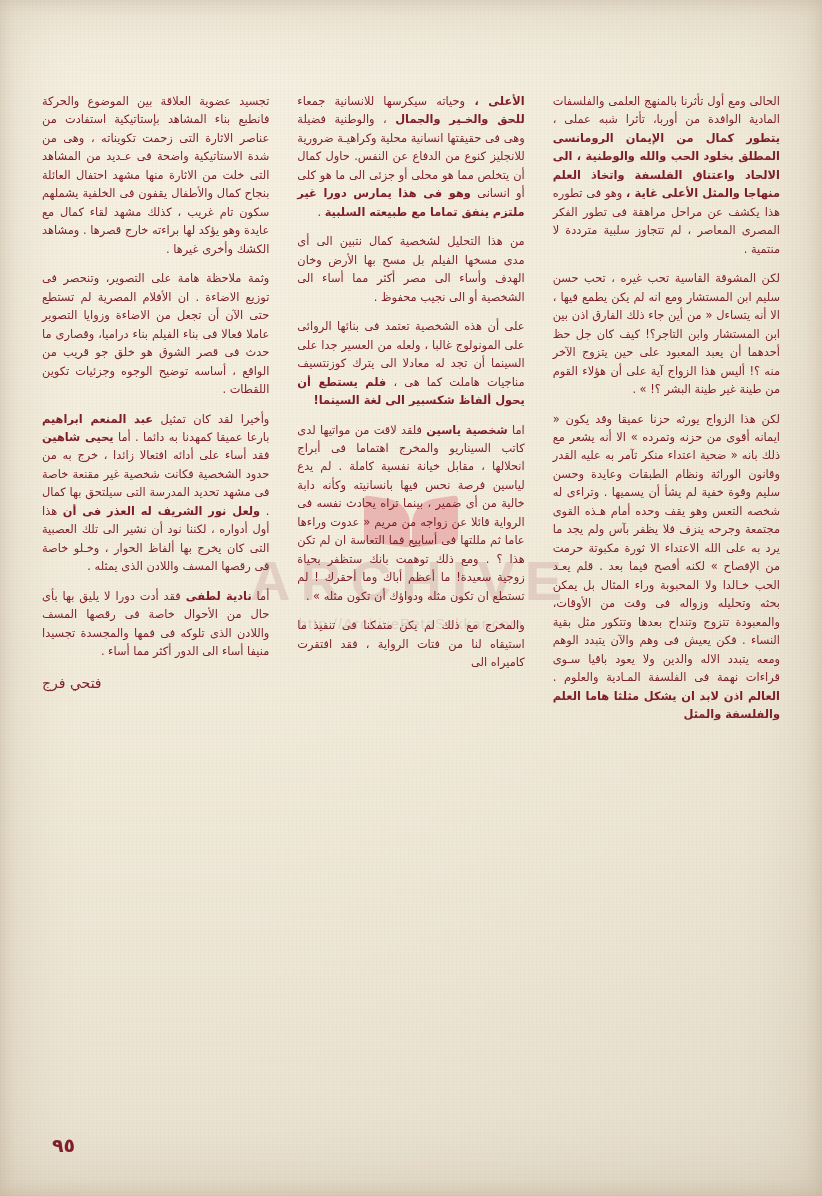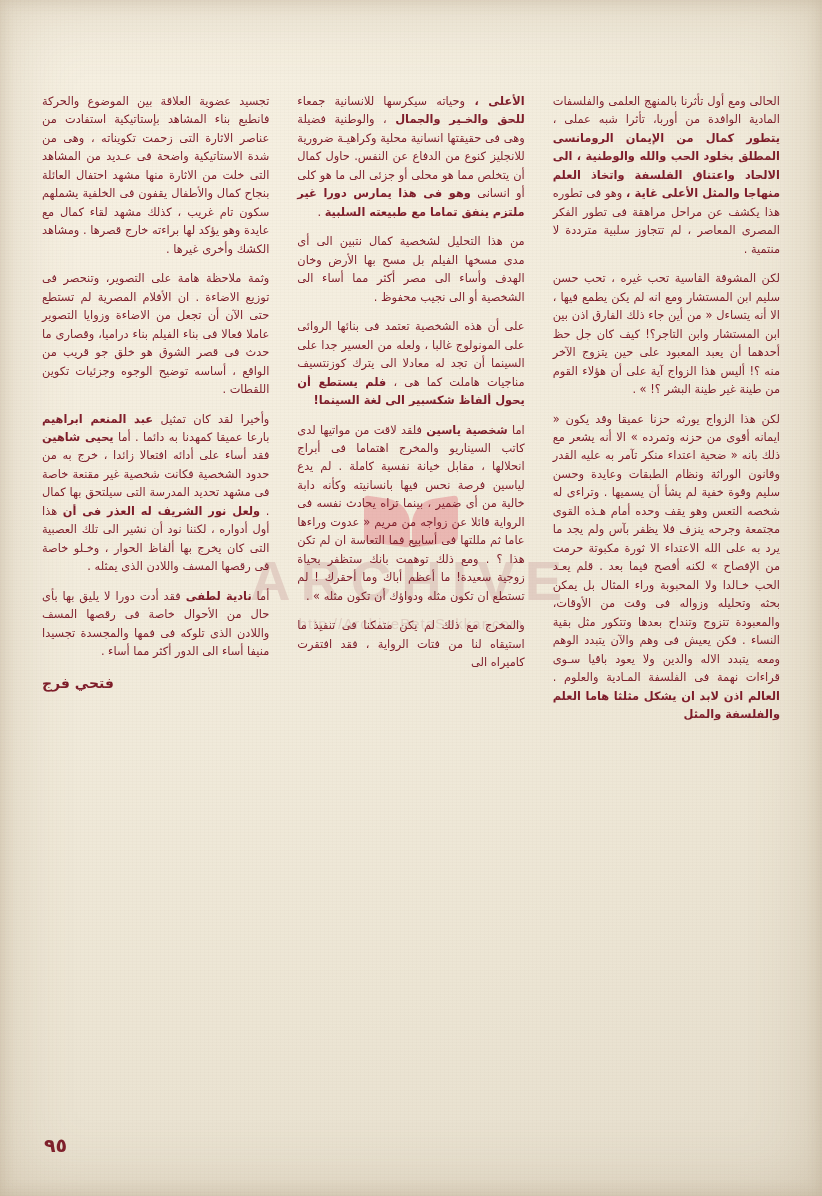--- a/index.html
+++ b/index.html
@@ -47,27 +47,27 @@
     text-align:justify;
     font-family:"DejaVu Sans", sans-serif;
   }
   .col p{
     margin:4px 0 11px 0;
   }
   b{font-weight:bold;}
   .signature{
     margin-top:6px;
     text-align:left;
-    font-weight:bold;
+    font-weight:normal;
     font-size:14px;
     letter-spacing:1px;
   }
   .page-num{
     position:absolute;
-    left:44px;bottom:40px;
+    left:52px;bottom:40px;
     color:#7e1d2a;
     font-size:19px;
     font-weight:bold;
     letter-spacing:1px;
   }
 
   
   .watermark{
     position:absolute;
     left:50%;top:47%;

